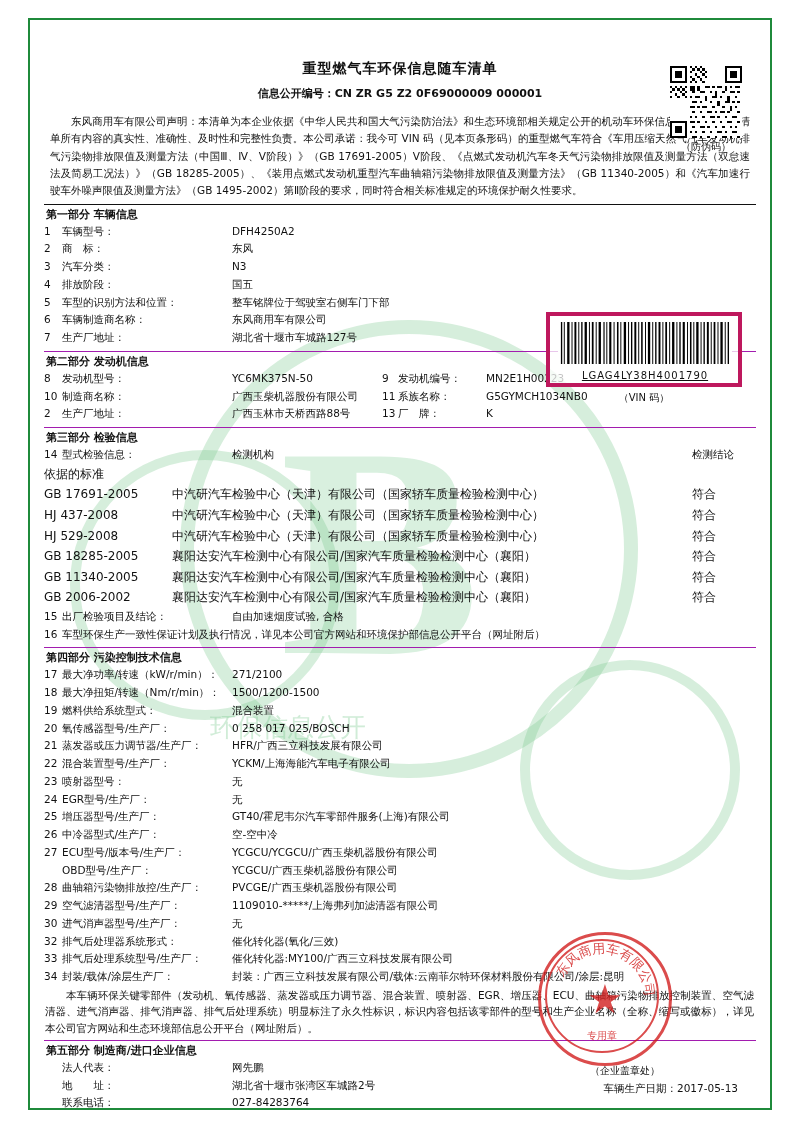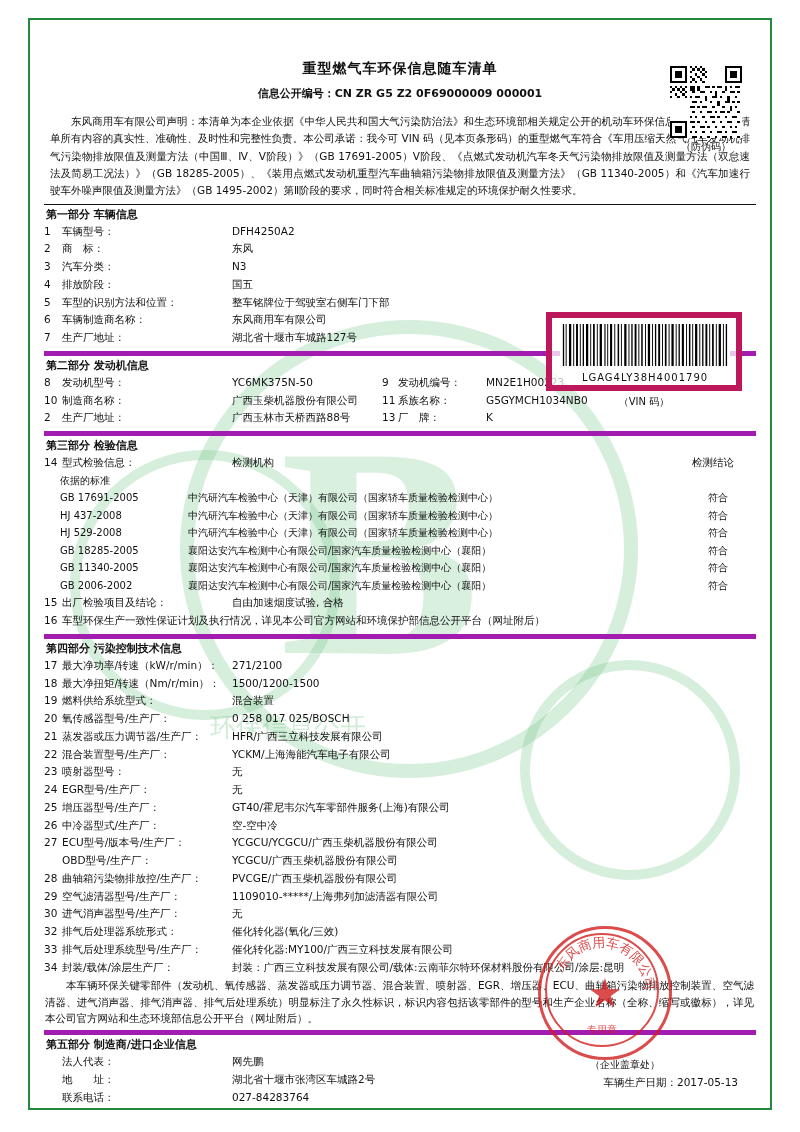--- a/index.html
+++ b/index.html
@@ -55,49 +55,49 @@
     text-align:center;font-size:11px;margin:8px 0 0 0;font-weight:bold;
   }
 
   .decl{
     font-size:10.5px;line-height:1.65;text-align:justify;margin:12px 6px 0 6px;
     text-indent:0;
   }
   .decl p{margin:0;text-indent:21px;}
 
   .sec-head{
-    font-size:11px;font-weight:bold;border-top:5px solid #a21caf;
+    font-size:11px;font-weight:bold;border-top:1px solid #a21caf;
     padding:2px 0 1px 2px;margin-top:4px;
   }
   .sec-head.first{border-top:1px solid #111;}
 
   table.rows{width:100%;border-collapse:collapse;font-size:10.5px;}
   table.rows td{padding:1px 0;vertical-align:top;line-height:1.5;}
   td.num{width:18px;text-align:left;padding-left:2px;}
   td.lab{width:170px;}
   td.val{}
   td.num2{width:16px;}
   td.lab2{width:88px;}
   td.val2{width:150px;}
 
   .lab-ind{padding-left:14px;}
 
   
   .barcode-box{
     position:absolute;right:14px;top:252px;width:196px;z-index:3;text-align:center;
   }
   .barcode{
-    border:6px solid #be185d;padding:6px 6px 2px 8px;background:rgba(255,255,255,0.75);
+    border:4px solid #be185d;padding:6px 6px 2px 8px;background:rgba(255,255,255,0.75);text-decoration:underline;
   }
   .bars{height:42px;width:100%;}
   .bc-text{font-size:10px;letter-spacing:1px;margin-top:2px;}
   .vin-label{font-size:10px;margin-top:4px;}
 
   
-  table.insp{width:100%;border-collapse:collapse;font-size:10px;margin-left:16px;}
+  table.insp{width:100%;border-collapse:collapse;font-size:12px;margin-left:0;}
   table.insp td{padding:1px 0;line-height:1.55;vertical-align:top;}
   td.i-std{width:128px;padding-left:30px;}
   td.i-org{width:auto;}
   td.i-res{width:64px;}
 
   .note{font-size:10.5px;line-height:1.5;}
 
   
   .para{font-size:10.5px;line-height:1.55;text-align:justify;margin:1px 2px 0 1px;}
   .para span.ind{display:inline-block;width:21px;}

